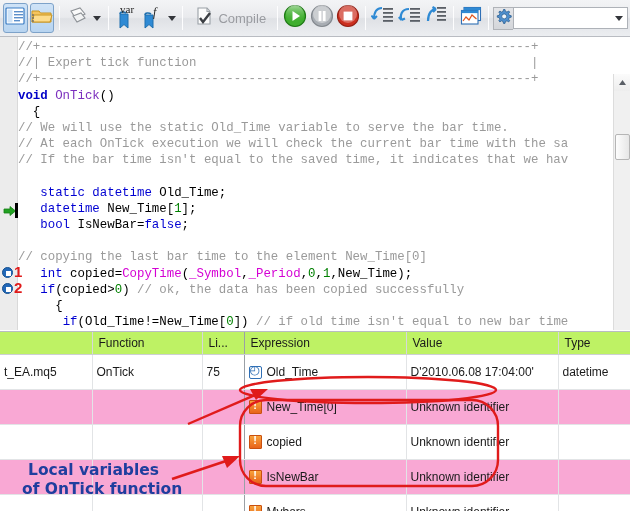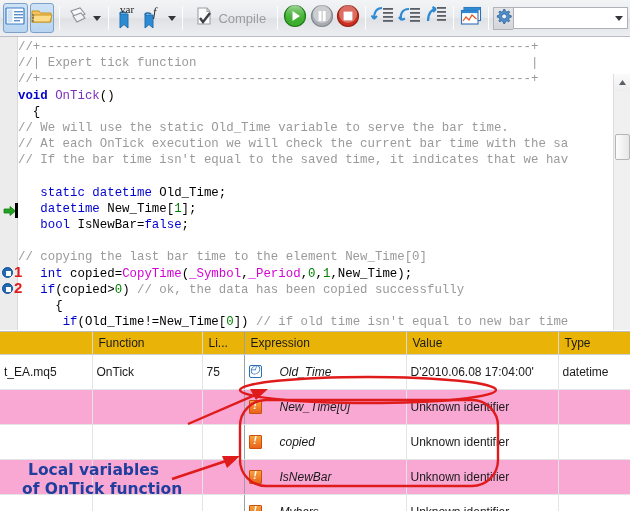--- a/index.html
+++ b/index.html
@@ -122,39 +122,39 @@
   .panel {
     position: absolute; left: 0; top: 331px; width: 630px; height: 180px;
     background: #ffffff; border-top: 1px solid #b9bcc2;
   }
   table.dbg {
     border-collapse: collapse; width: 630px;
     font-family: "Liberation Sans", sans-serif; font-size: 12px;
     table-layout: fixed;
   }
   table.dbg th {
-    height: 22px; background: #eab308; font-weight: normal; text-align: left;
+    height: 22px; background: #bef264; font-weight: normal; text-align: left;
     padding: 0 6px; color: #1a1a1a;
     border-right: 1px solid #d6d8da; border-bottom: 1px solid #cdd0d3;
   }
   table.dbg td {
     height: 23px; padding: 10px 4px; color: #1a1a1a;
     border-right: 1px solid #e2e4e6; border-bottom: 1px solid #e2e4e6;
     overflow: hidden; white-space: nowrap;
   }
   .row-a td { background: #ffffff; }
   .row-b td { background: #f9a8d4; }
   .c0 { width: 92px; }
   .c1 { width: 110px; }
   .c2 { width: 42px; }
   .c3 { width: 162px; }
   .c4 { width: 152px; }
   .c5 { width: 72px; }
   .sepcol { border-right: 1px solid #9aa0a6 !important; }
-  .cell-ic { display: flex; align-items: flex-start; gap: 18px; font-style: italic; }
+  .cell-ic { display: flex; align-items: flex-end; gap: 5px; }
 
   .ico-clock {
     flex: none; width: 13px; height: 13px; border-radius: 2px;
     background: #ffffff; border: 1px solid #2f6fb5;
     position: relative;
   }
   .ico-clock::after {
     content: "\25F4"; position: absolute; left: 0px; top: -3px;
     font-size: 12px; color: #2f6fb5; line-height: 13px;
   }

